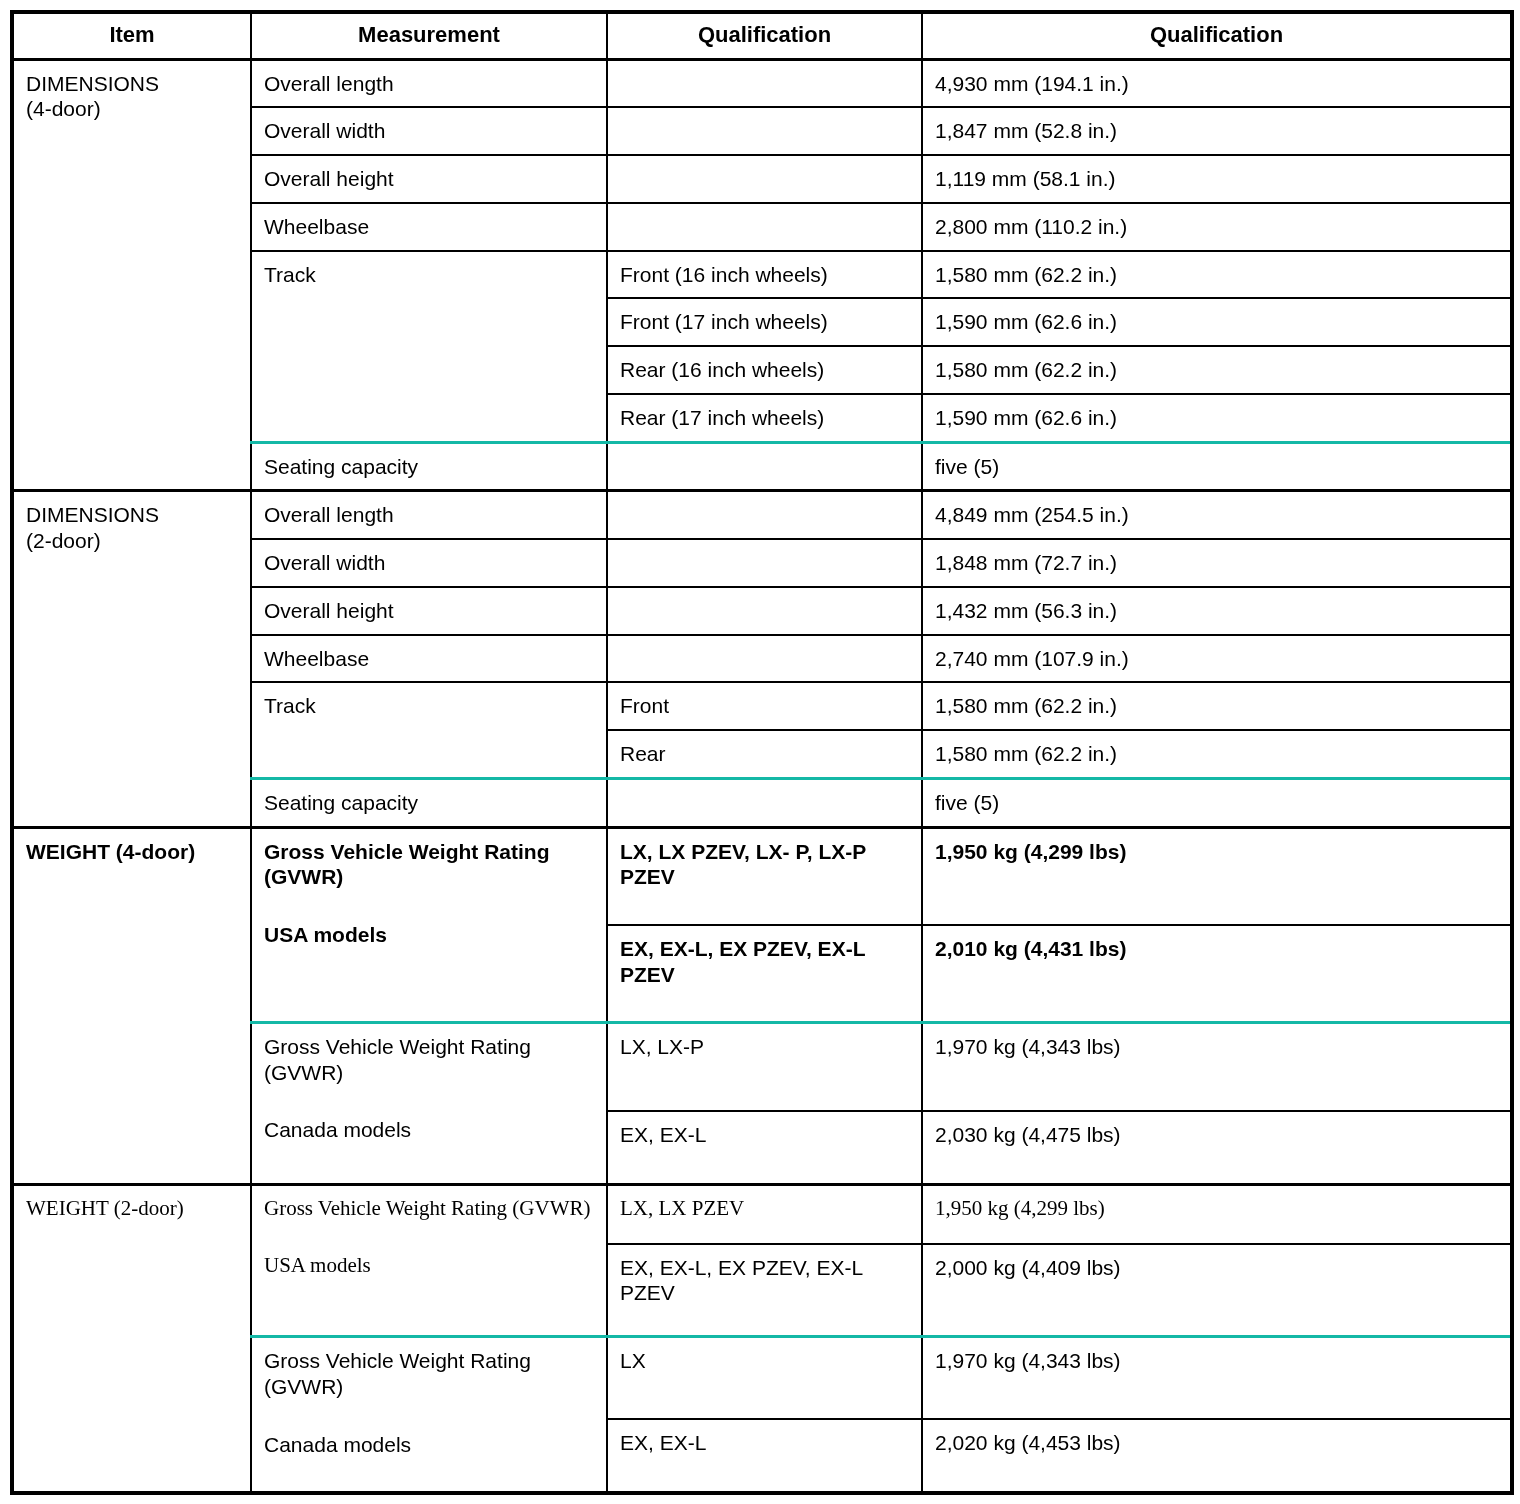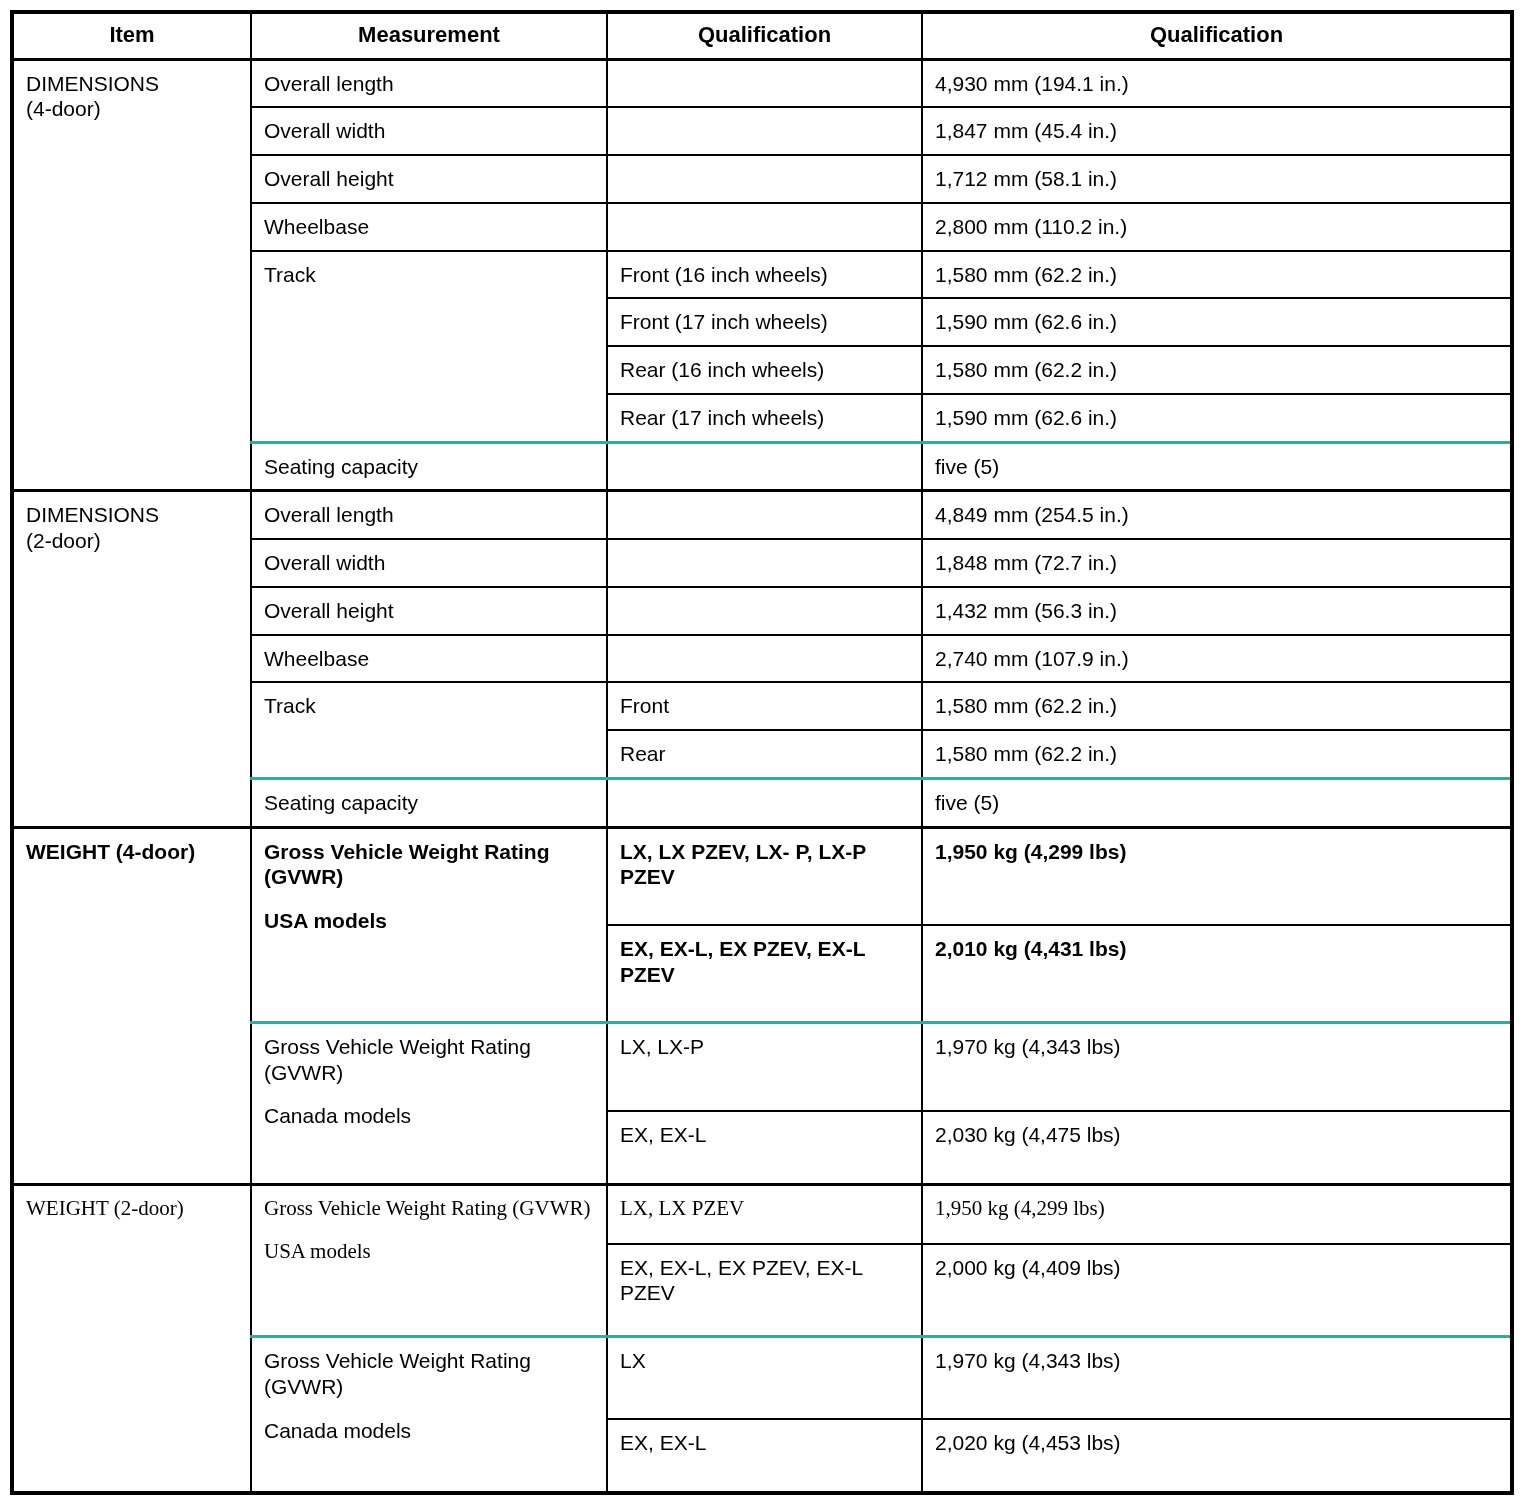--- a/index.html
+++ b/index.html
@@ -26,21 +26,21 @@
   }
   thead th{
     font-weight:bold;text-align:center;vertical-align:middle;
     font-size:22px;padding:6px 4px;
     border-bottom:3px solid #000;
   }
   tr.hdr{height:47px;}
   tr.sec > td{border-top:3px solid #000;}
   tr.thick-top > td{border-top:3px solid #14b8a6;}
   td.item{white-space:pre-line;}
-  .m2{margin-top:18px;}
+  .m2{margin-top:32px;}
   tr.r53{height:39px;}
   tr.r85{height:85px;font-weight:bold;}
   tr.r77{height:77px;}
   tr.r64{height:64px;}
   tr.r52{height:52px;font-family:Liberation Serif, serif;}
   tr.r81{height:81px;}
   tr.r72{height:72px;}
 </style>
 </head>
 <body>
@@ -66,26 +66,26 @@
       <tr class="sec r53">
         <td class="item" rowspan="9">DIMENSIONS
 (4-door)</td>
         <td>Overall length</td>
         <td></td>
         <td>4,930 mm (194.1 in.)</td>
       </tr>
       <tr class="r53">
         <td>Overall width</td>
         <td></td>
-        <td>1,847 mm (45.4 in.)</td>
+        <td>1,847 mm (52.8 in.)</td>
       </tr>
       <tr class="r53">
         <td>Overall height</td>
         <td></td>
-        <td>1,712 mm (58.1 in.)</td>
+        <td>1,119 mm (58.1 in.)</td>
       </tr>
       <tr class="r53">
         <td>Wheelbase</td>
         <td></td>
         <td>2,800 mm (110.2 in.)</td>
       </tr>
       <tr class="r53">
         <td rowspan="4">Track</td>
         <td>Front (16 inch wheels)</td>
         <td>1,580 mm (62.2 in.)</td>

